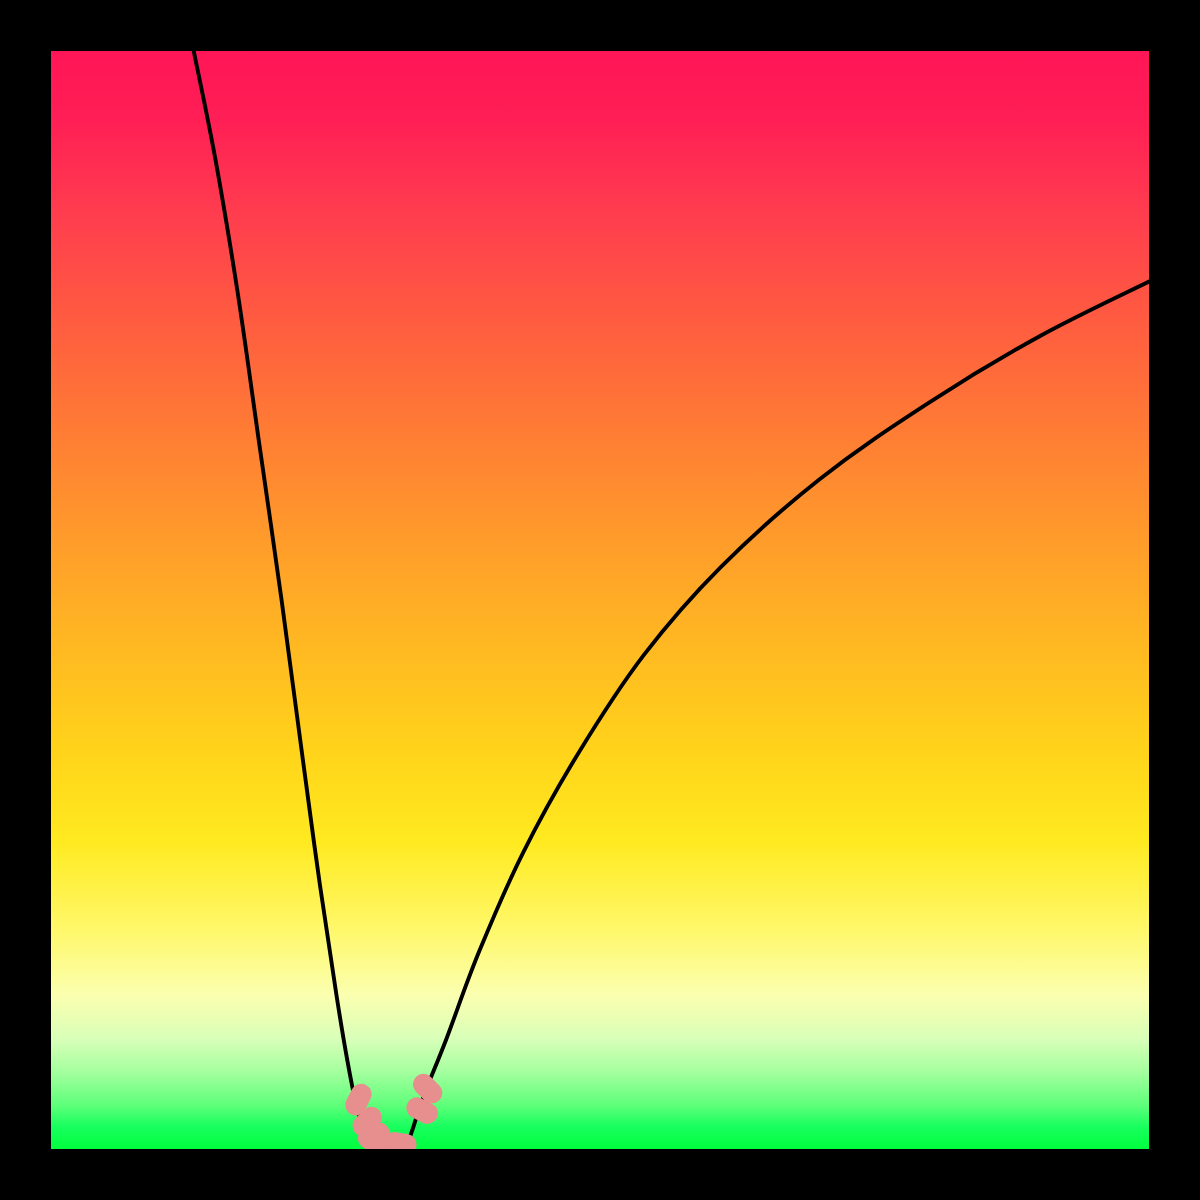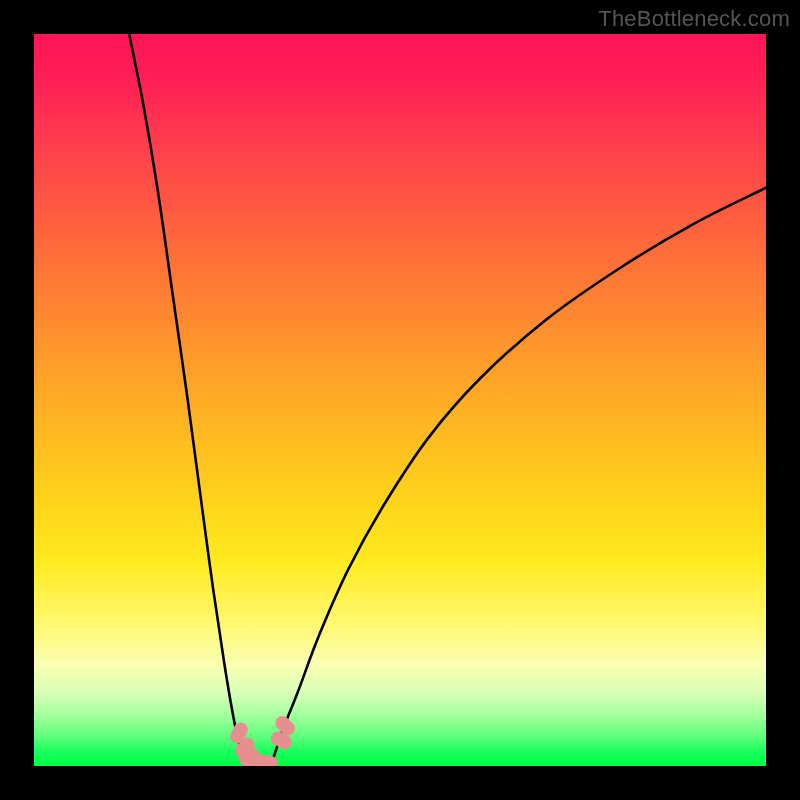--- a/index.html
+++ b/index.html
@@ -98,14 +98,13 @@
           <g>
             <rect x="236.41599999999997" y="699.38" width="22" height="14" rx="7" ry="7" fill="#e78e8e" transform="rotate(27 247.41599999999997 706.38)"></rect>
           </g>
           <g>
             <rect x="240.07599999999996" y="684.74" width="22" height="14" rx="7" ry="7" fill="#e78e8e" transform="rotate(45 251.07599999999996 691.74)"></rect>
           </g>
         </g>
     </svg>
   </div>
 
-  <div class="watermark">TheBottleneck.com</div>
 </div>
 
 </body></html>

